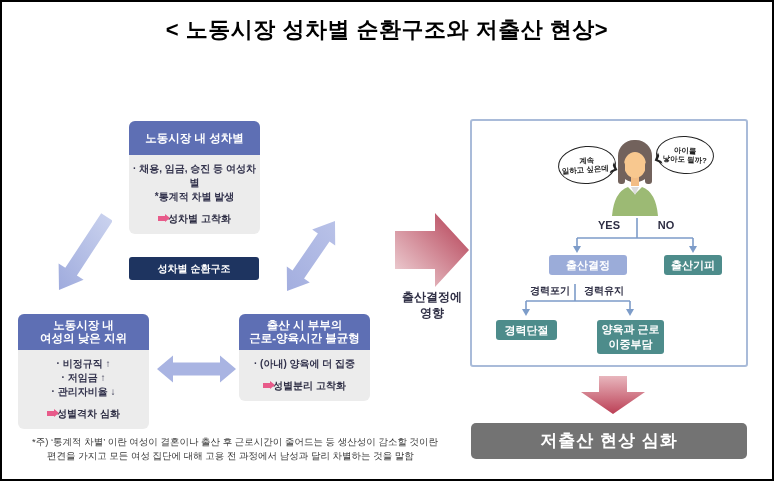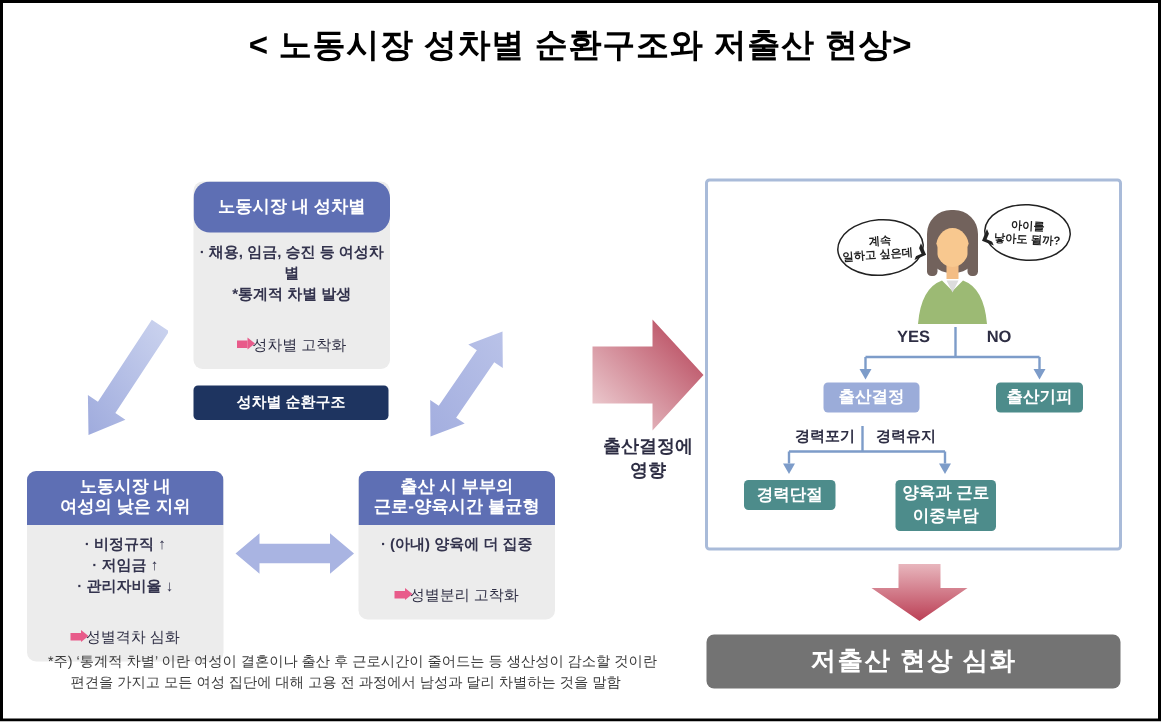--- a/index.html
+++ b/index.html
@@ -4,21 +4,21 @@
 <style>
   * { margin:0; padding:0; box-sizing:border-box; }
   body { background:#fff; font-family:"Liberation Sans", sans-serif; }
   .frame { position:relative; width:774px; height:481px; background:#fff; border:2px solid #000; overflow:hidden; }
   .title { position:absolute; top:13px; left:0; width:100%; text-align:center; font-size:22px; font-weight:800; color:#000; letter-spacing:0.5px; }
 
   
   .cbox { position:absolute; width:131px; border-radius:6px; overflow:hidden; background:#ececec; }
   .cbox .hd { background:#5e6fb4; color:#fff; font-weight:700; font-size:11.5px; text-align:center; padding:5px 2px; line-height:13px; }
   .cbox .bd { padding:7px 2px 8px; text-align:center; font-size:10px; font-weight:600; color:#33334d; line-height:14px; }
-  .result { margin-top:20px; font-weight:400; color:#2e2e44; white-space:nowrap; }
+  .result { margin-top:8px; font-weight:700; color:#2e2e44; white-space:nowrap; }
   .mini-arrow { display:inline-block; vertical-align:middle; margin:0 3px 2px 0; width:7px; height:5px; background:#e85b8a; position:relative; }
   .mini-arrow::after { content:""; position:absolute; left:7px; top:-2px; width:0; height:0;
     border-top:4.5px solid transparent; border-bottom:4.5px solid transparent; border-left:5px solid #e85b8a; }
   .cycle-label { position:absolute; left:127px; top:255px; width:130px; height:23px; background:#1e3460; border-radius:3px;
     color:#fff; font-weight:700; font-size:10px; text-align:center; line-height:23px; }
 
   .abs { position:absolute; }
 
   
   .influence { position:absolute; left:388px; top:287px; width:84px; text-align:center; font-size:12px; font-weight:700; color:#2e2e44; line-height:16px; }
@@ -52,21 +52,21 @@
   svg { display:block; }
 </style>
 </head>
 <body>
 
 <div class="frame">
 
   <div class="title">&lt; 노동시장 성차별 순환구조와 저출산 현상&gt;</div>
 
   <div class="cbox" style="left:127px; top:119px;">
-    <div class="hd" style="line-height:24px;border-radius:11px;">노동시장 내 성차별</div>
+    <div class="hd" style="line-height:24px;">노동시장 내 성차별</div>
     <div class="bd">
       <div>· 채용, 임금, 승진 등 여성차별</div>
       <div>*통계적 차별 발생</div>
       <div class="result"><span class="mini-arrow"></span><span>성차별 고착화</span></div>
     </div>
   </div>
 
   <div class="cycle-label">성차별 순환구조</div>
 
   <div class="cbox" style="left:16px; top:312px;">
@@ -154,21 +154,21 @@
 
   <div class="yn" style="left:590px; top:217px; width:34px;">YES</div>
   <div class="yn" style="left:650px; top:217px; width:28px;">NO</div>
 
   <svg class="abs" style="left:570px; top:215px;" width="130" height="38" viewBox="0 0 130 38">
     <path d="M65,1 V21 M5,21 H121 M5,21 V29 M121,21 V29" stroke="#7d9cc9" stroke-width="1.6" fill="none"></path>
     <polygon points="1,29 9,29 5,36" fill="#7d9cc9"></polygon>
     <polygon points="117,29 125,29 121,36" fill="#7d9cc9"></polygon>
   </svg>
 
-  <div class="pill pill-blue" style="left:547px; top:253px; width:64px; height:20px; line-height:20px;">출산결정</div>
+  <div class="pill pill-blue" style="left:547px; top:253px; width:78px; height:20px; line-height:20px;">출산결정</div>
   <div class="pill pill-teal" style="left:662px; top:253px; width:58px; height:20px; line-height:20px;">출산기피</div>
 
   <div class="small-lbl" style="left:522px; top:282px; width:46px; text-align:right;">경력포기</div>
   <div class="small-lbl" style="left:582px; top:282px; width:46px; text-align:left;">경력유지</div>
 
   <svg class="abs" style="left:518px; top:281px;" width="114" height="36" viewBox="0 0 114 36">
     <path d="M55,1 V18 M6,18 H110 M6,18 V26 M110,18 V26" stroke="#7d9cc9" stroke-width="1.6" fill="none"></path>
     <polygon points="2,26 10,26 6,33" fill="#7d9cc9"></polygon>
     <polygon points="106,26 114,26 110,33" fill="#7d9cc9"></polygon>
   </svg>

